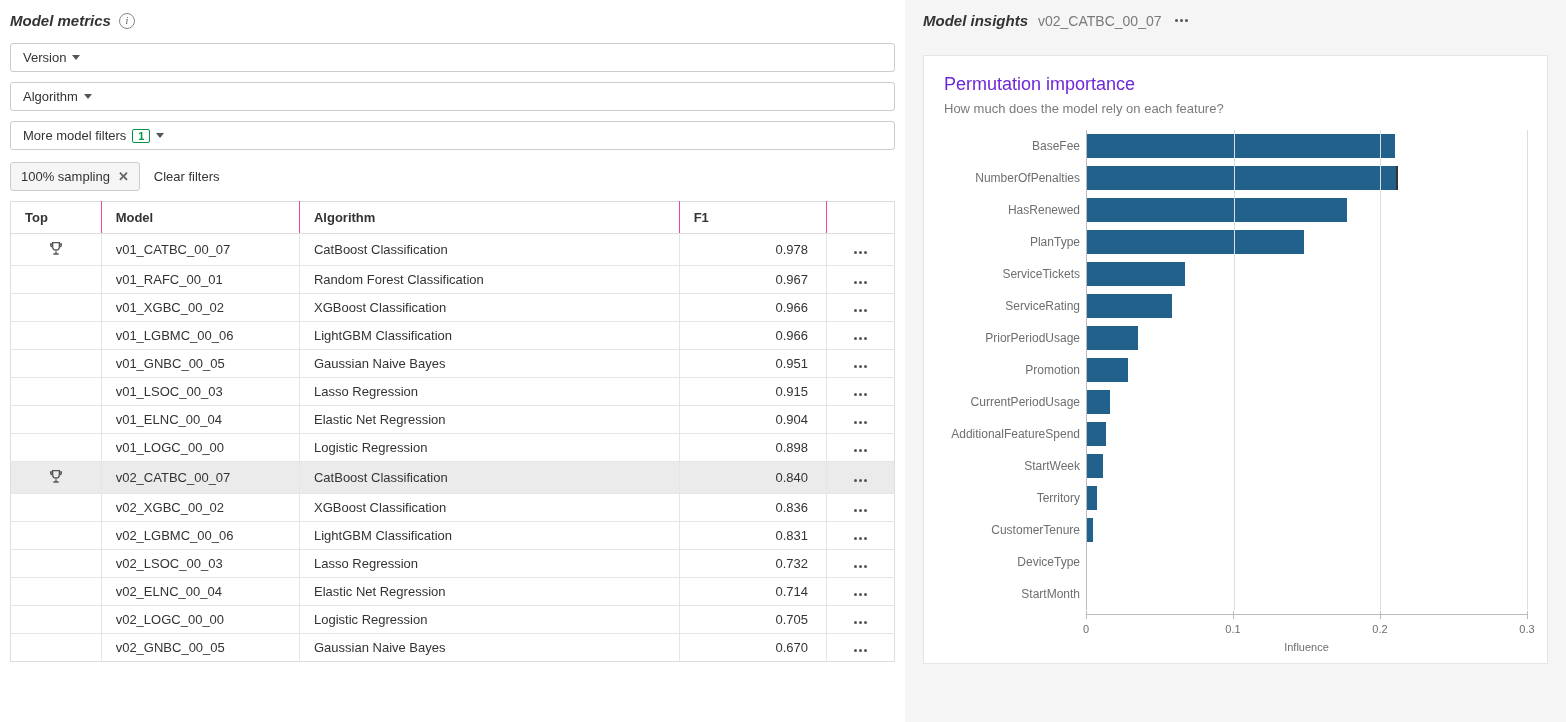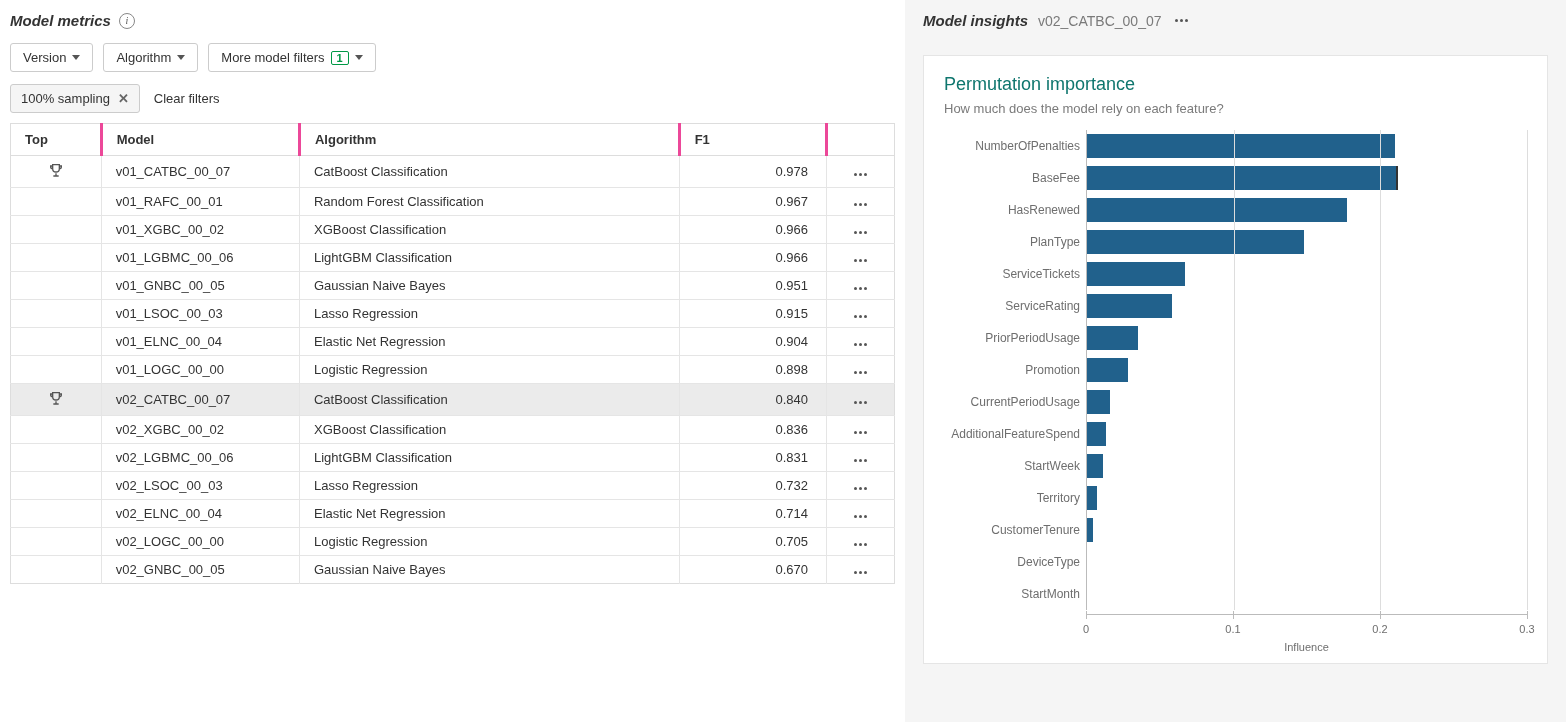--- a/index.html
+++ b/index.html
@@ -39,20 +39,21 @@
       border: 1px solid #888;
       border-radius: 50%;
       display: flex; align-items: center; justify-content: center;
       font-size: 10px; font-style: italic; font-family: Georgia, serif;
       color: #555;
     }
     .filter-row {
       display: flex;
       gap: 10px;
       margin-bottom: 12px;
+      flex-direction: column;
     }
     .filter-btn {
       display: flex;
       align-items: center;
       gap: 6px;
       padding: 6px 12px;
       border: 1px solid #ccc;
       border-radius: 3px;
       background: #fff;
       cursor: pointer;
@@ -102,21 +103,21 @@
     }
     .metrics-table {
       width: 100%;
       border: 1px solid #ddd;
       border-collapse: collapse;
     }
     .metrics-table th {
       text-align: left;
       padding: 8px 14px;
       border-bottom: 1px solid #ddd;
-      border-right: 3px solid #ec4899;
+      border-right: 1px solid #ec4899;
       background: #fff;
       font-weight: 700;
       font-size: 13px;
       color: #333;
     }
     .metrics-table td {
       padding: 6px 14px;
       border-bottom: 1px solid #e5e5e5;
       border-right: 1px solid #e5e5e5;
       font-size: 13px;
@@ -163,21 +164,21 @@
         width: 3px; height: 3px; background: #555; border-radius: 50%;
     }
     .chart-card {
       margin: 14px 18px;
       background: #fff;
       border: 1px solid #e5e5e5;
       padding: 18px 20px 10px 20px;
     }
     .chart-title {
       font-size: 18px;
-      color: #0f766e;
+      color: #6d28d9;
       margin-bottom: 6px;
     }
     .chart-subtitle {
       font-size: 13px;
       color: #7a7a7a;
       margin-bottom: 14px;
     }
     .chart-body {
       display: flex;
     }
@@ -472,22 +473,22 @@
         <span></span>
       </span>
   </div>
 
   <div class="chart-card">
     <div class="chart-title">Permutation importance</div>
     <div class="chart-subtitle">How much does the model rely on each feature?</div>
 
     <div class="chart-body">
       <div class="y-labels" id="y-labels">
+          <div class="y-label">BaseFee</div>
           <div class="y-label">NumberOfPenalties</div>
-          <div class="y-label">BaseFee</div>
           <div class="y-label">HasRenewed</div>
           <div class="y-label">PlanType</div>
           <div class="y-label">ServiceTickets</div>
           <div class="y-label">ServiceRating</div>
           <div class="y-label">PriorPeriodUsage</div>
           <div class="y-label">Promotion</div>
           <div class="y-label">CurrentPeriodUsage</div>
           <div class="y-label">AdditionalFeatureSpend</div>
           <div class="y-label">StartWeek</div>
           <div class="y-label">Territory</div>

